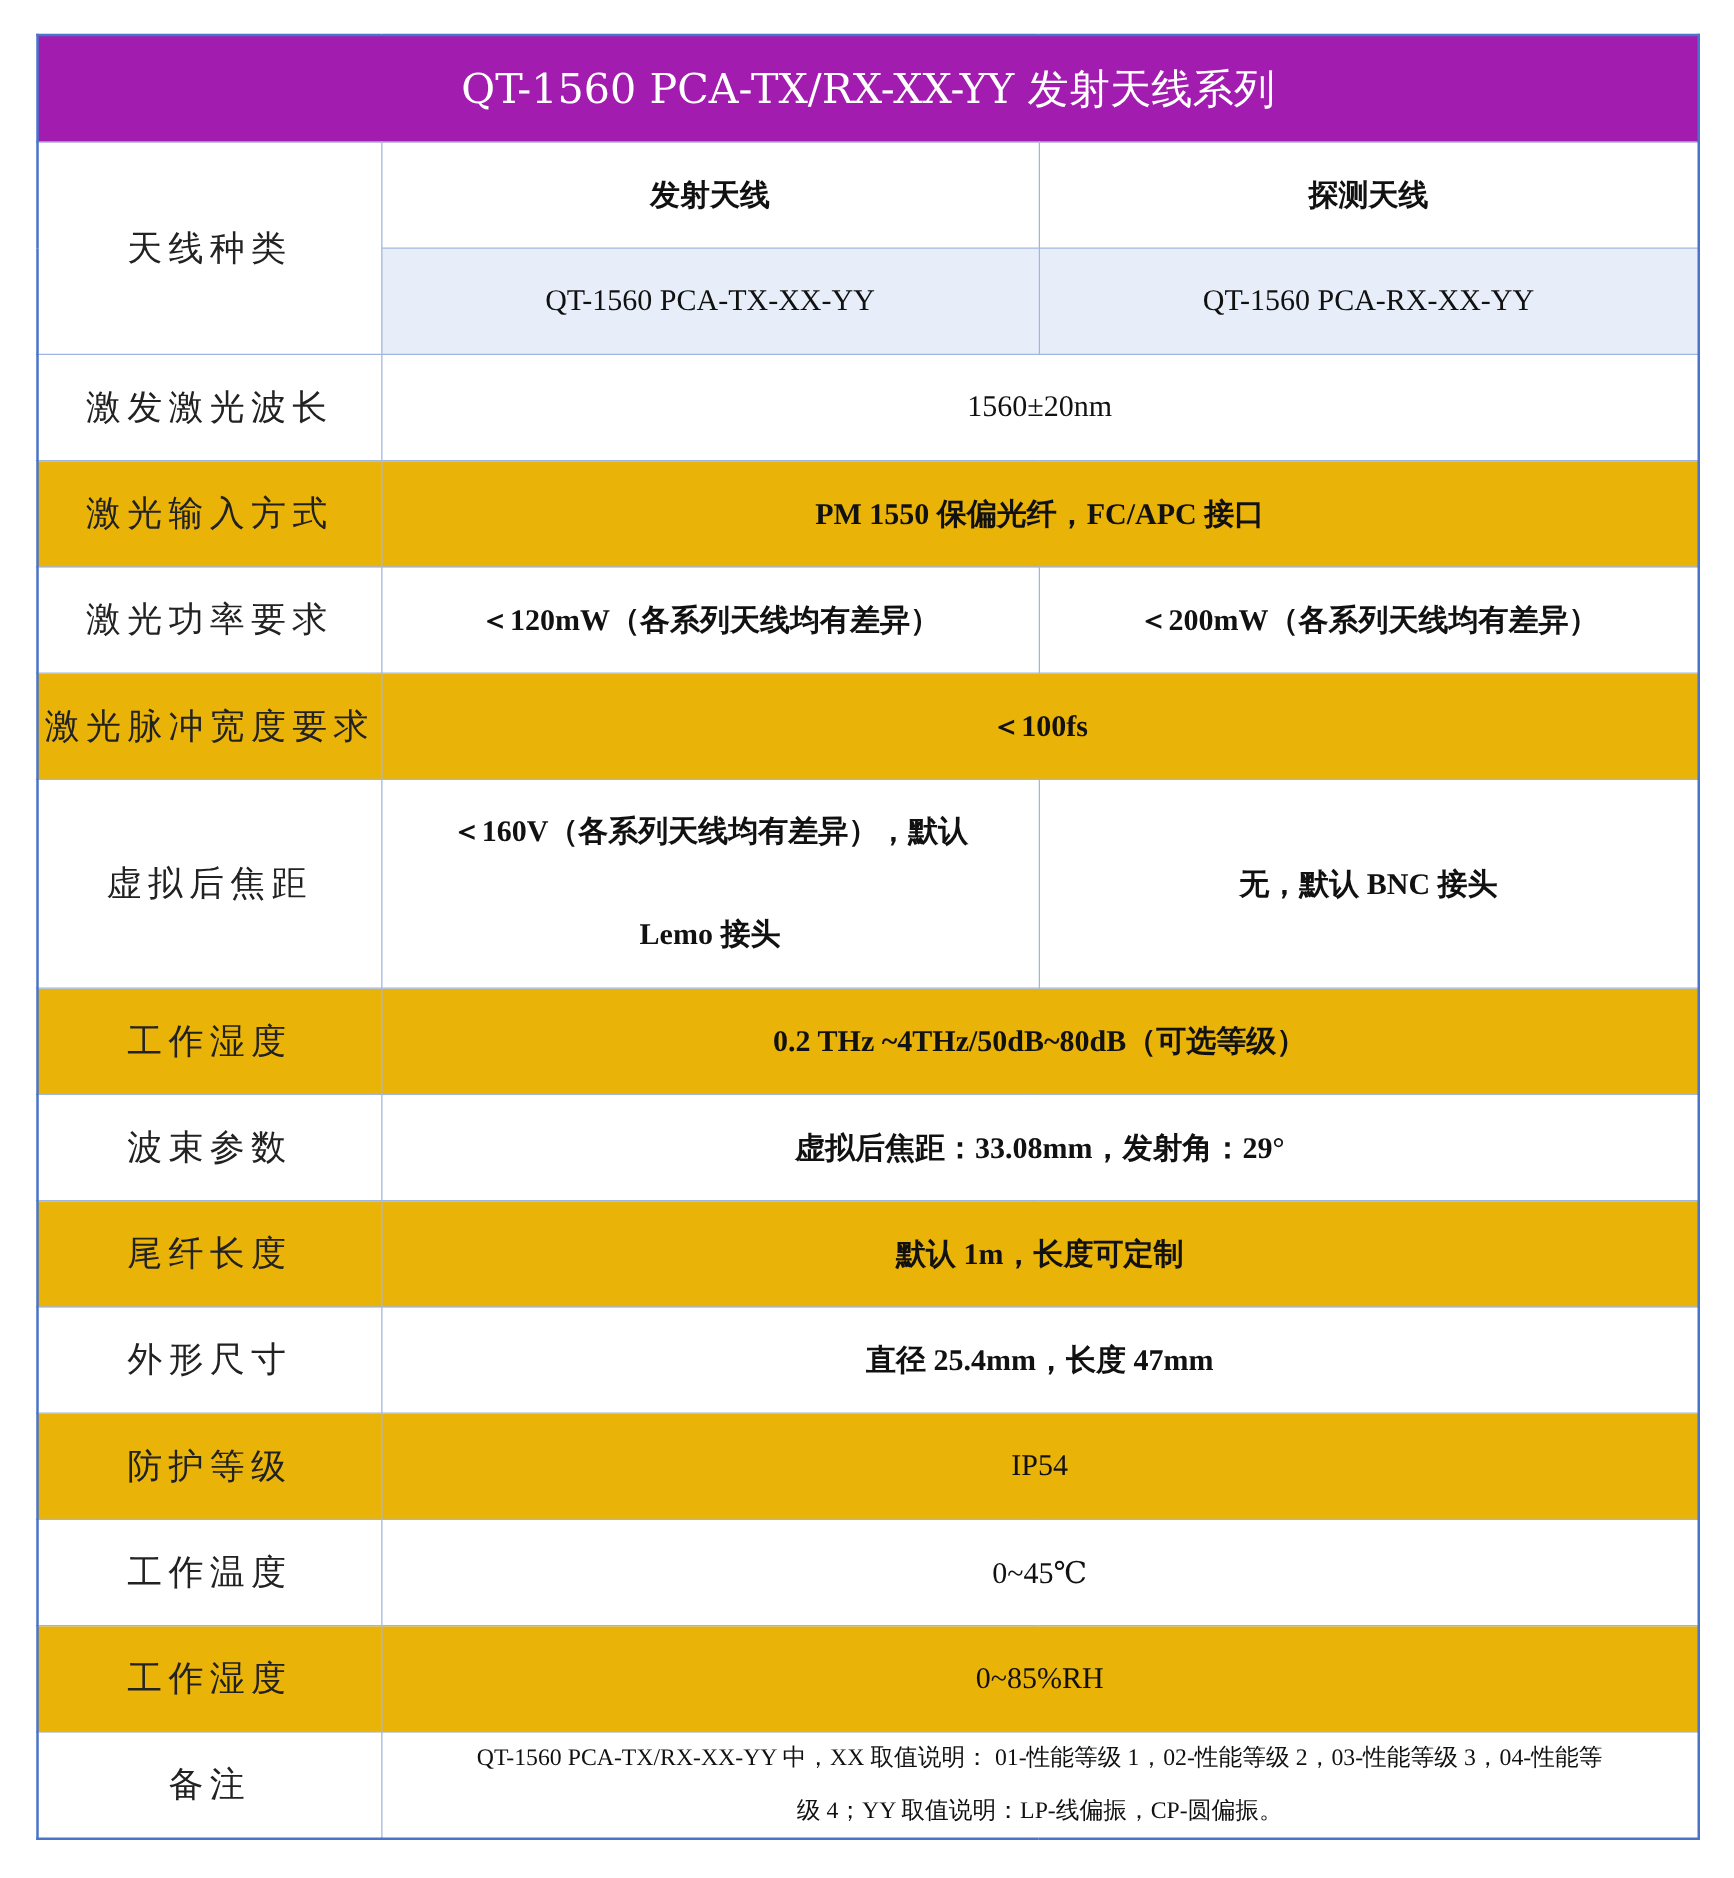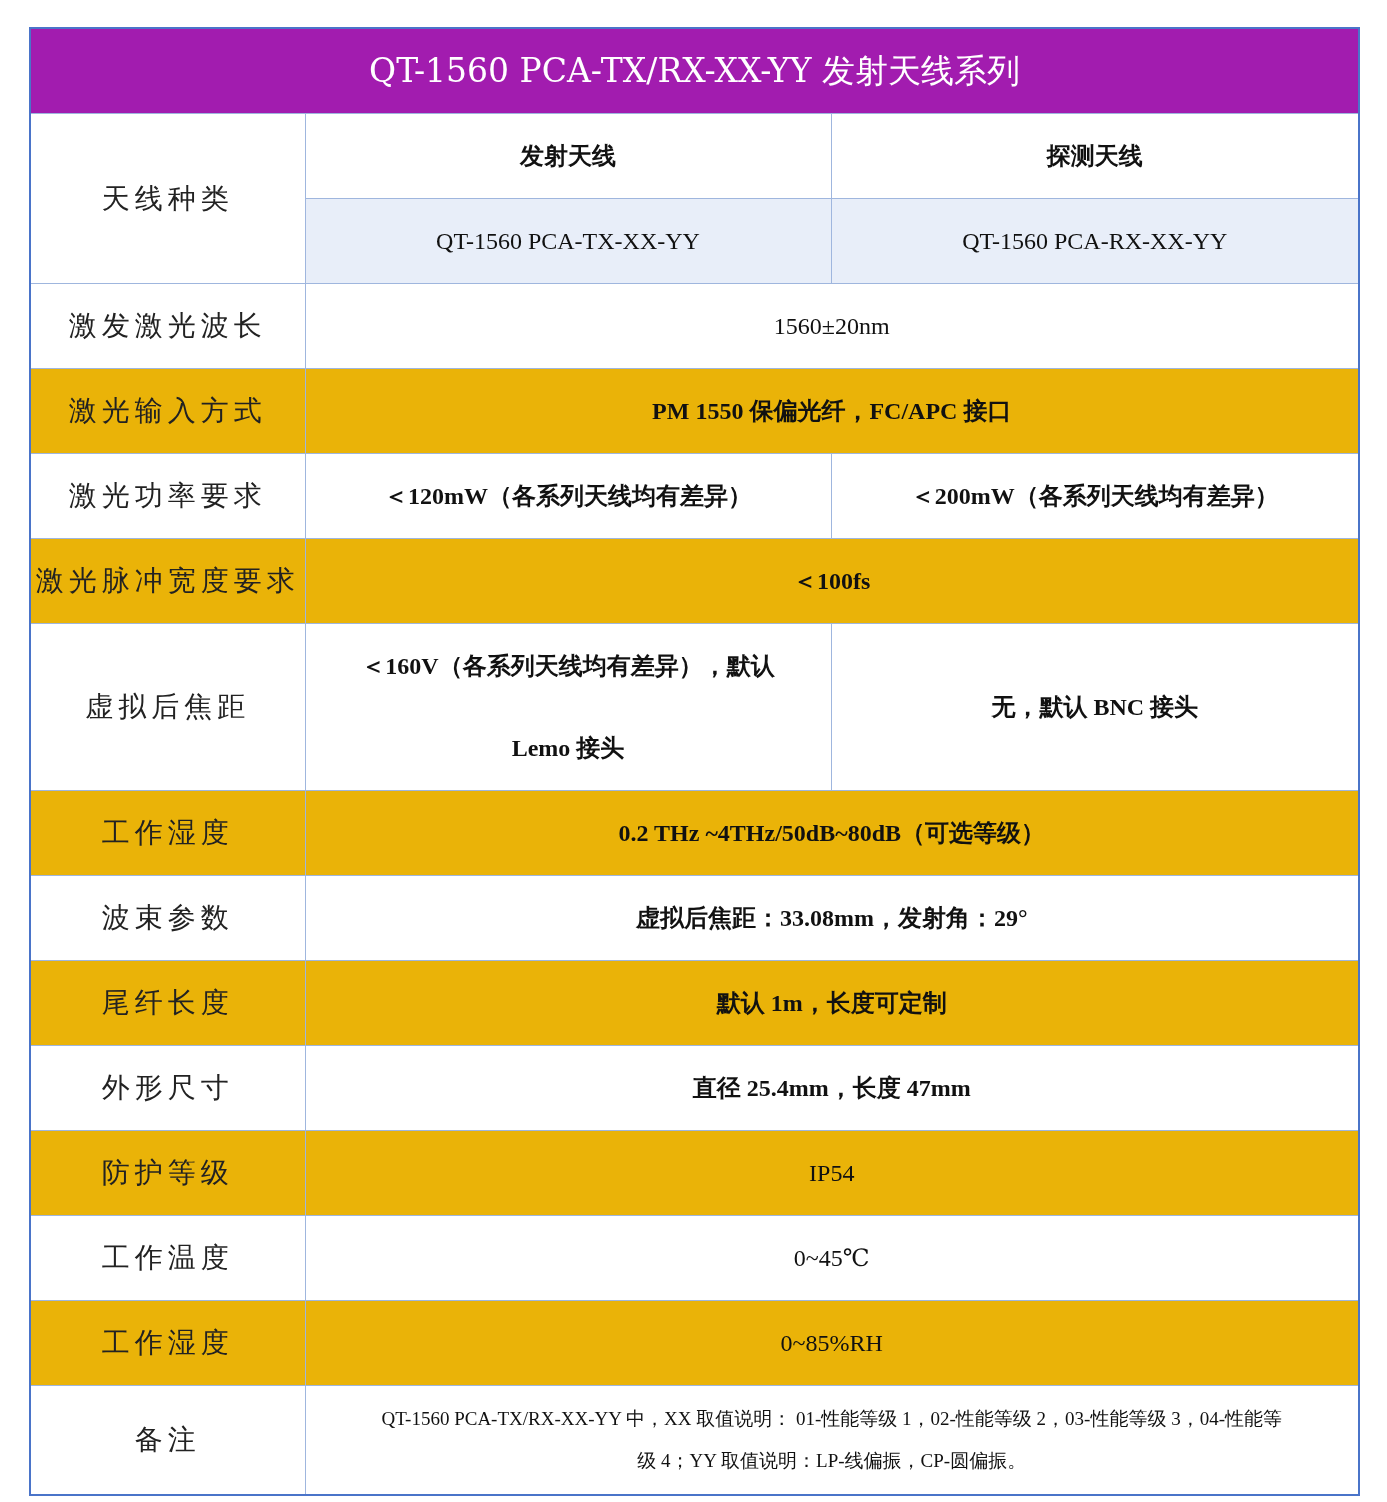--- a/index.html
+++ b/index.html
@@ -12,21 +12,21 @@
   .val { font-family: "Liberation Serif", "DejaVu Serif", serif; font-size: 24px; color: #111; }
   .bold { font-weight: bold; }
   tr.shade td { background: #eab308; }
   tr.plain td { background: #ffffff; text-align: center; }
   .h85 td { height: 84px; }
   .sub-shade { background: #e8eef9 !important; }
   .sub-plain { background: #ffffff !important; }
   .bias td { height: 166px; }
   .bias-left { line-height: 82px; }
   .note td { height: 84px; }
-  .note-text { text-align: left; font-family: "Liberation Serif", "DejaVu Serif", serif; font-size: 19px; line-height: 42px; padding: 12px 12px !important; color: #111; }
+  .note-text { text-align: left; font-family: "Liberation Serif", "DejaVu Serif", serif; font-size: 19px; line-height: 42px; padding: 0 12px !important; color: #111; }
   .col1 { width: 275px; }
   .col2 { width: 526px; }
   .col3 { width: 528px; }
 </style>
 </head>
 <body>
 
 <div class="sheet">
   <table class="spec">
     <colgroup>

